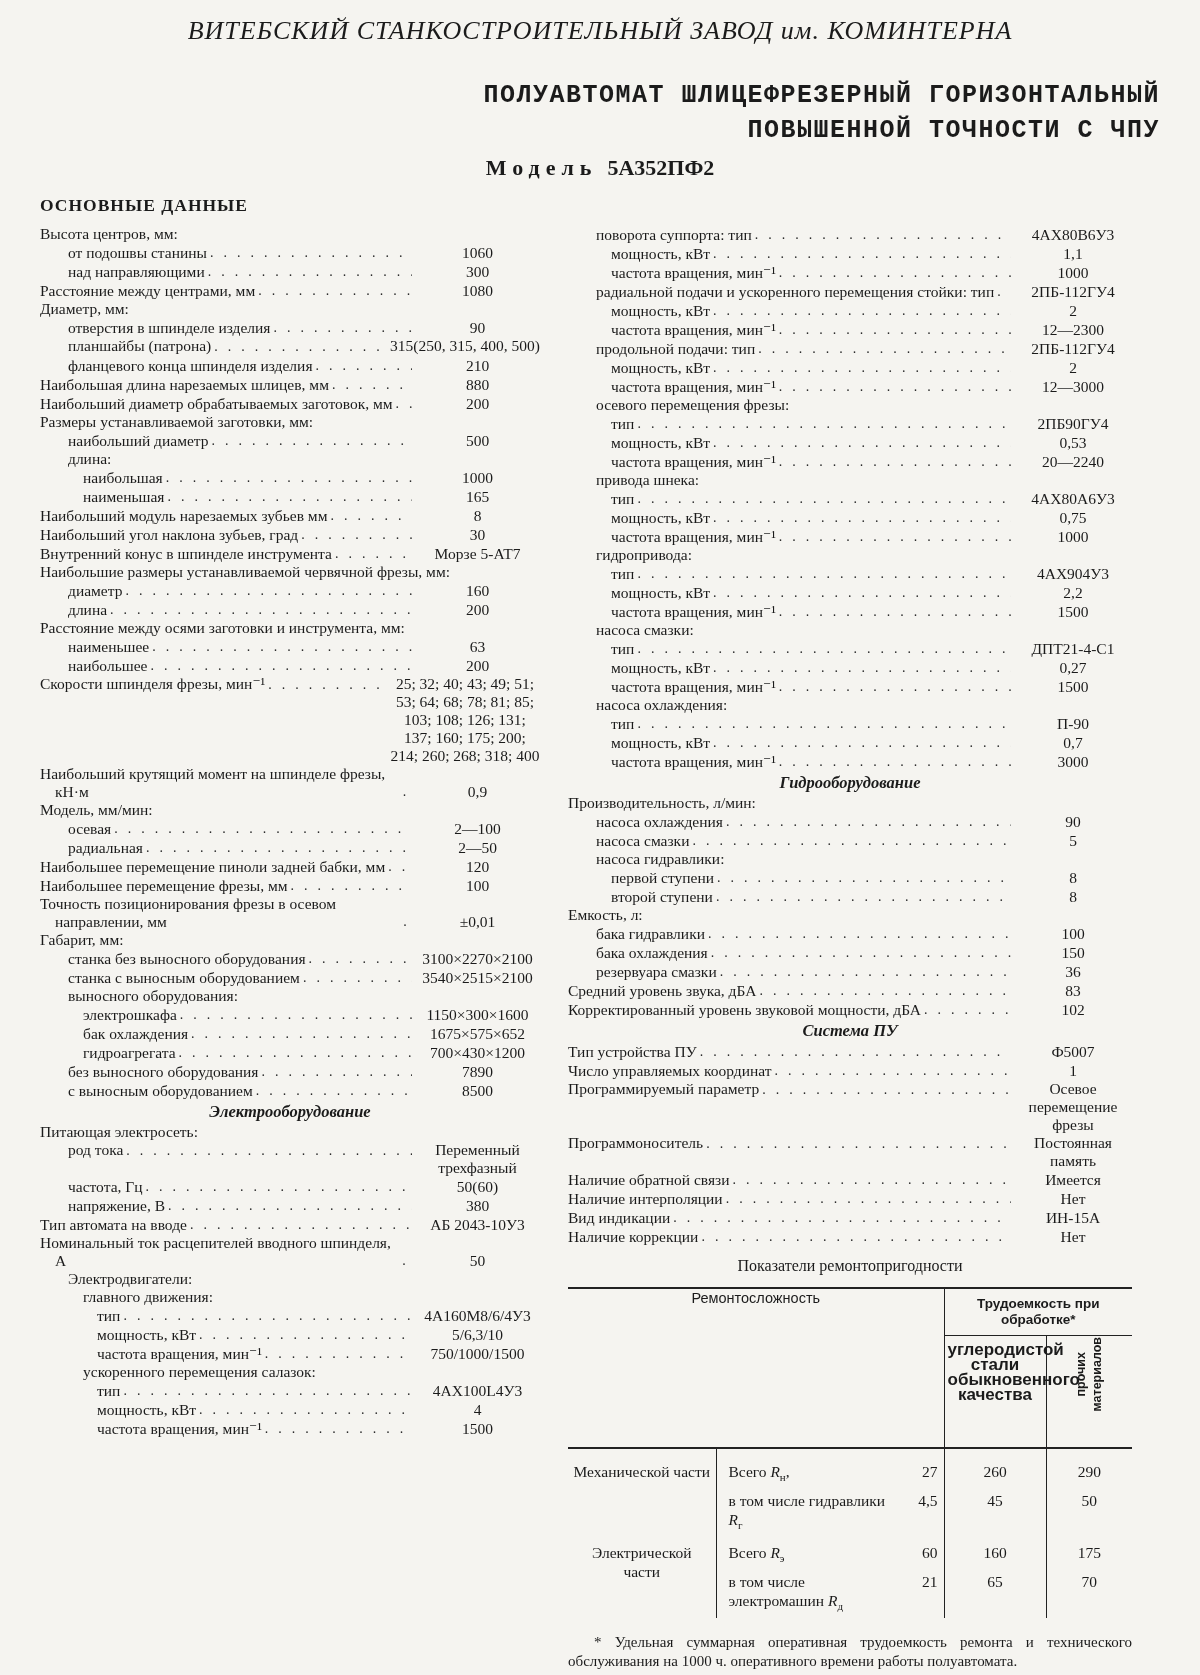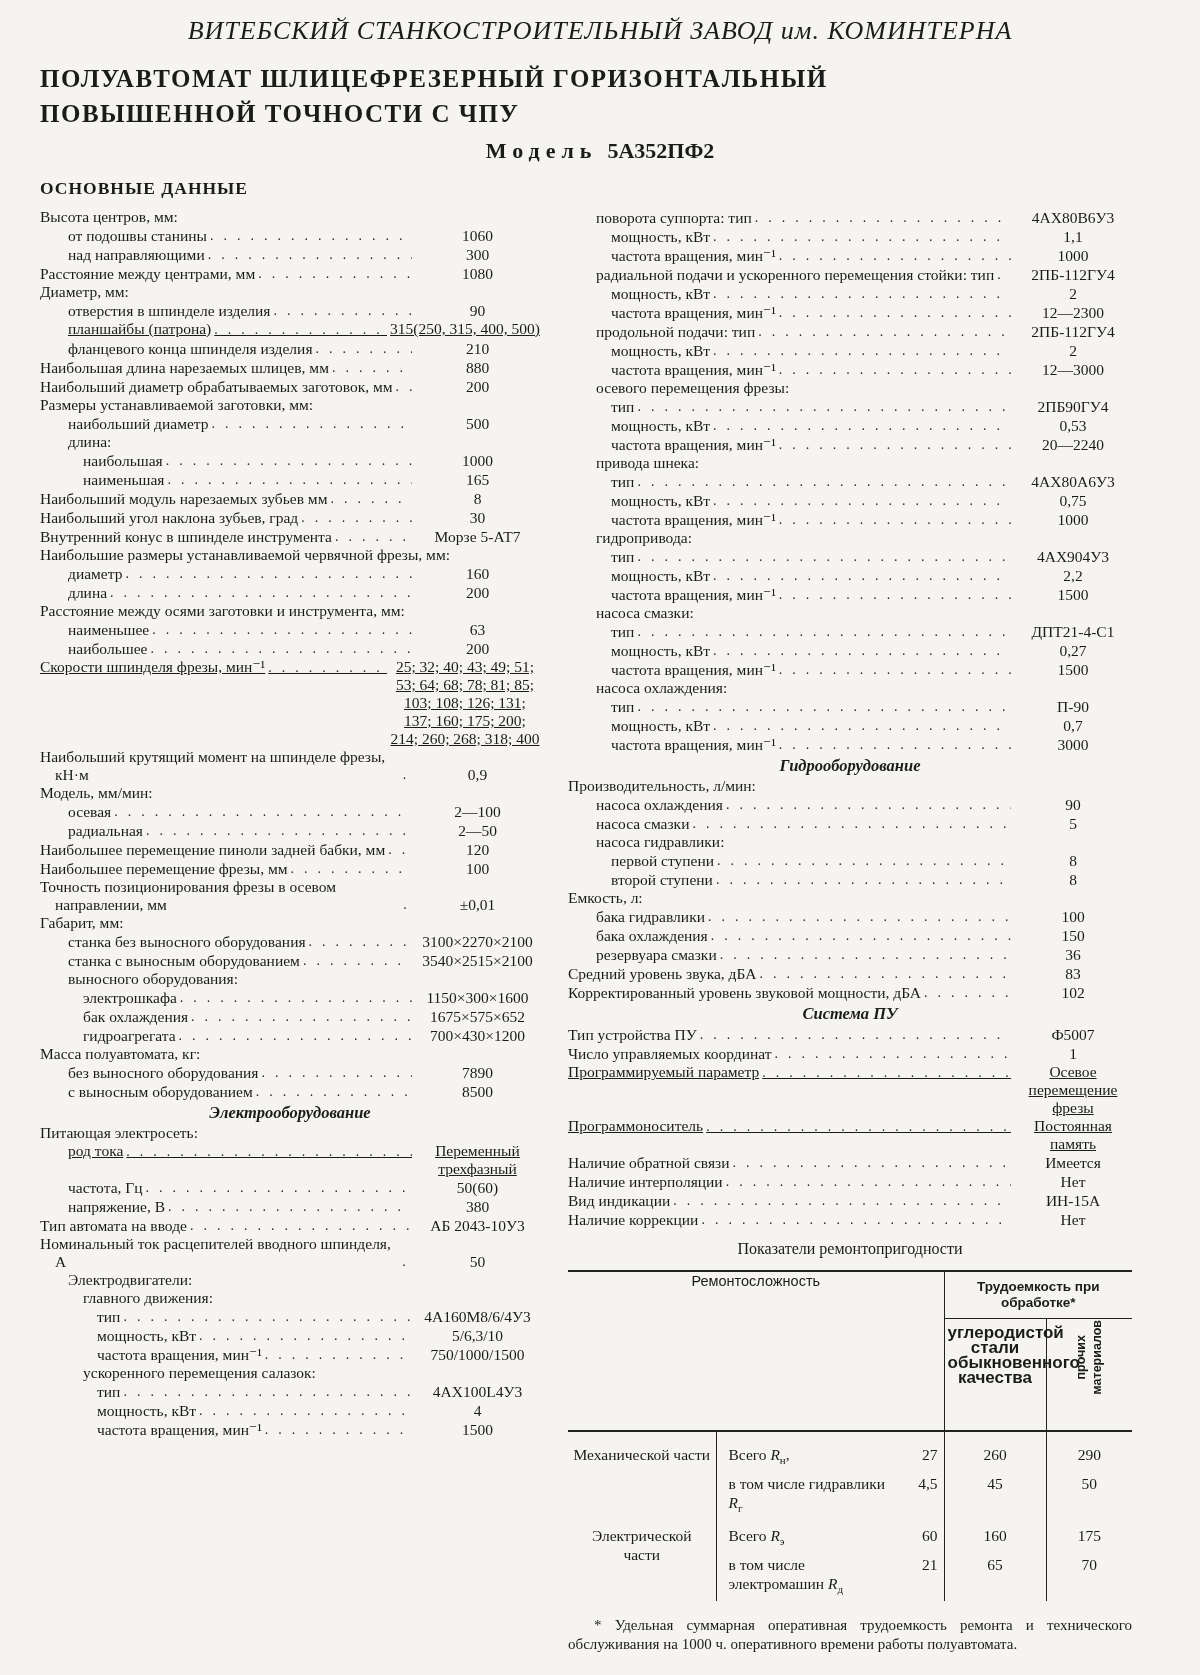--- a/index.html
+++ b/index.html
@@ -10,37 +10,37 @@
     color: #1b1b1b;
     font-family: "Liberation Serif", "DejaVu Serif", serif;
   }
   .sheet { padding: 16px 40px 0 40px; }
 
   .factory {
     text-align: center; font-style: italic;
     font-size: 26px; letter-spacing: 1px; white-space: nowrap;
   }
   .main-title {
-    margin-top: 15px; text-align: left;
-    font-family: Liberation Serif, serif;
+    margin-top: 32px; text-align: right;
+    font-family: Liberation Mono, monospace;
     font-weight: bold; font-size: 25px; line-height: 35px; letter-spacing: 1.5px;
   }
   .model-line { margin-top: 7px; text-align: center; font-size: 22px; font-weight: bold; }
   .model-word { letter-spacing: 6px; margin-right: 10px; }
   .section-title {
     margin-top: 14px; 
     font-weight: bold; font-size: 17.5px; letter-spacing: 1px;
   }
 
   .columns { display: flex; gap: 28px; margin-top: 9px; }
   .col-left  { width: 500px; flex: none; }
   .col-right { width: 564px; flex: none; }
 
   .spec-row { display: flex; align-items: flex-end; font-size: 15.5px; line-height: 18px; }
-  .spec-row.vtop { align-items: flex-start; text-decoration: underline; }
+  .spec-row.vtop { align-items: flex-start; }
   .lbl { flex: 0 1 auto; }
   .lvl0 .lbl { padding-left: 15px; text-indent: -15px; }
   .lvl1 .lbl { padding-left: 28px; }
   .lvl2 .lbl { padding-left: 43px; }
   .lvl3 .lbl { padding-left: 57px; }
   .leader { flex: 1 1 10px; min-width: 6px; overflow: hidden; white-space: nowrap; margin: 0 3px; }
   .leader::after {
     content: "........................................................";
     letter-spacing: 10px; font-size: 14px; color: #2c2c2c;
   }
@@ -284,23 +284,20 @@
         </div>
         <div class="spec-row lvl2">
           <span class="lbl">бак охлаждения</span>
           <span class="leader"></span>
           <span class="value">1675×575×652</span>
         </div>
         <div class="spec-row lvl2">
           <span class="lbl">гидроагрегата</span>
           <span class="leader"></span>
           <span class="value">700×430×1200</span>
-        </div>
-        <div class="spec-row lvl0">
-          <span class="lbl">Масса полуавтомата, кг:</span>
         </div>
         <div class="spec-row lvl1">
           <span class="lbl">без выносного оборудования</span>
           <span class="leader"></span>
           <span class="value">7890</span>
         </div>
         <div class="spec-row lvl1">
           <span class="lbl">с выносным оборудованием</span>
           <span class="leader"></span>
           <span class="value">8500</span>

